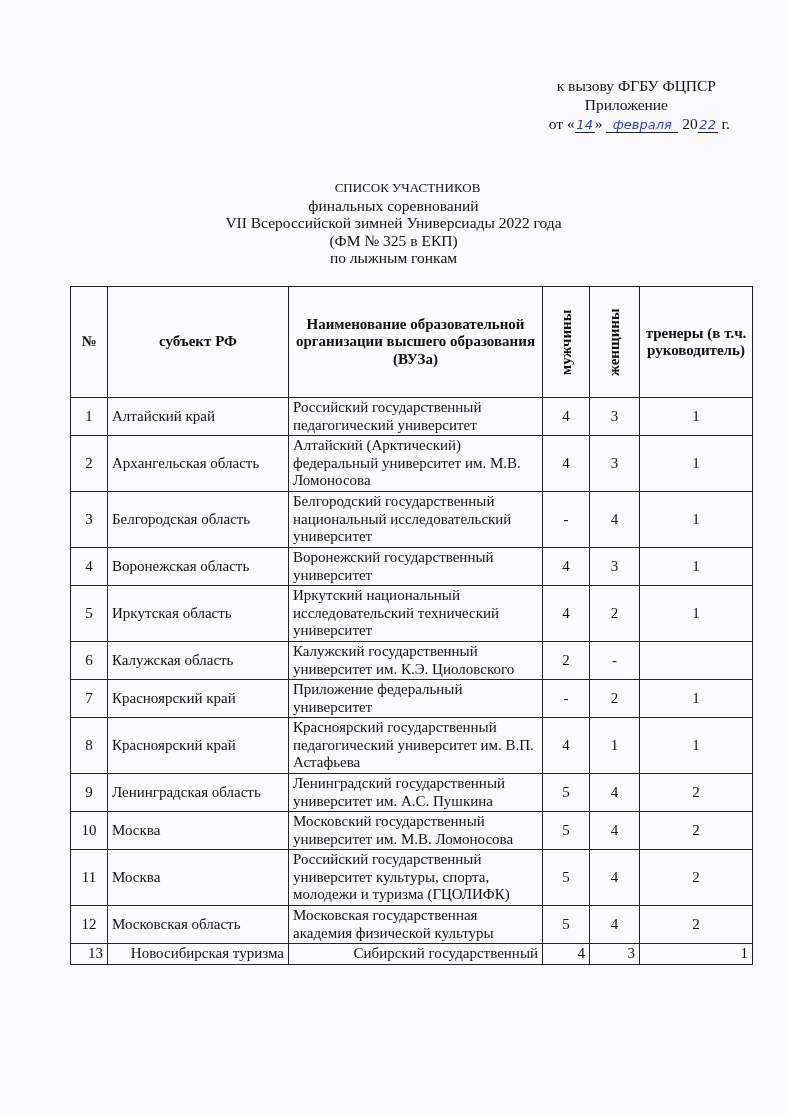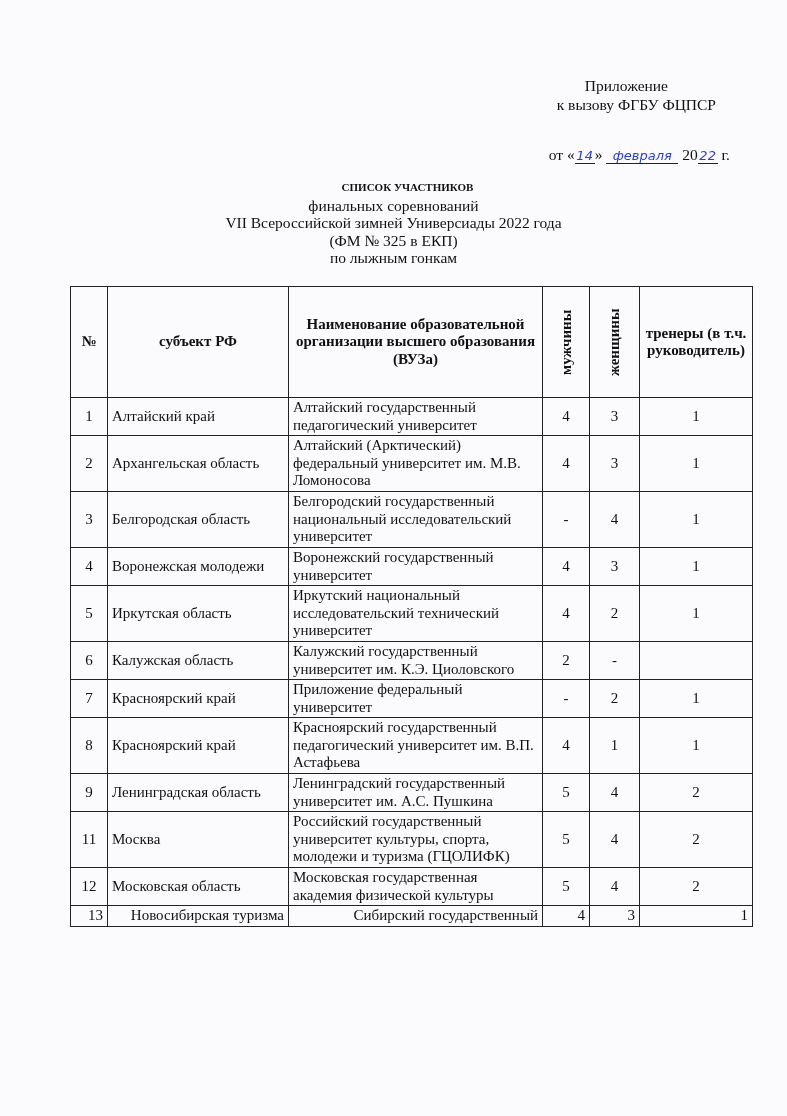--- a/index.html
+++ b/index.html
@@ -3,49 +3,49 @@
 <meta charset="utf-8">
 <style>
   html, body { margin: 0; padding: 0; background: #fbfbfd; }
   body { width: 787px; height: 1116px; position: relative; overflow: hidden;
          font-family: "Liberation Serif", serif; color: #111; }
   .appendix { position: absolute; left: 490px; top: 76px; width: 240px; text-align: right;
               font-size: 15.5px; line-height: 19px; }
   .appendix .line { display: block; white-space: nowrap; }
   .appendix .l1 { padding-right: 62px; }
   .appendix .l2 { padding-right: 14px; }
-  .appendix .l3 { padding-right: 0; margin-top: 31px; }
+  .appendix .l3 { padding-right: 0; }
   .hand { font-family: "DejaVu Sans", sans-serif; font-style: italic; color: #2b3fc4;
           font-size: 13px; }
   .blank { display: inline-block; border-bottom: 1px solid #222; text-align: center; vertical-align: baseline; line-height: 14px; }
   .title-block { position: absolute; left: 0; width: 787px; top: 179px; text-align: center;
                  font-size: 15.5px; line-height: 17.6px; }
-  .title-block .main { font-weight: bold; font-size: 11px; padding-left: 28px; }
+  .title-block .main { font-weight: normal; font-size: 13px; padding-left: 28px; }
   .title-block .sport { }
   table.participants { position: absolute; left: 70px; top: 286px; width: 683px;
                        border-collapse: collapse; font-size: 15px; line-height: 17.5px; }
   table.participants td, table.participants th { border: 1.3px solid #222; padding: 0 4px; }
   th { font-weight: bold; text-align: center; height: 102px; font-size: 15px; }
   th.vert { writing-mode: vertical-rl; transform: rotate(180deg); padding: 4px 0; }
   td.num { text-align: center; width: 28px; }
   td.subj { width: 172px; padding-left: 4px; }
   td.org { width: 245px; padding-left: 4px; }
   td.val { text-align: center; width: 38px; }
   td.val2 { text-align: center; width: 41px; }
   td.coach { text-align: center; }
   tr.r2 td { height: 37px; }
   tr.r3 td { height: 55px; }
   tr.r1 td { height: 20px; text-align: right; }
 </style>
 </head>
 <body>
 
 <div class="appendix">
+  <span class="line l2">к вызову ФГБУ ФЦПСР</span>
   <span class="line l1">Приложение</span>
-  <span class="line l2">к вызову ФГБУ ФЦПСР</span>
   <span class="line l3"><span>от «</span><span class="blank hand" style="width:20px">14</span><span>»</span>&nbsp;<span class="blank hand" style="width:72px">февраля</span>&nbsp;<span>20</span><span class="blank hand" style="width:20px">22</span>&nbsp;<span>г.</span></span>
 </div>
 
 <div class="title-block">
   <div class="main">СПИСОК УЧАСТНИКОВ</div>
   <div>финальных соревнований</div>
   <div>VII Всероссийской зимней Универсиады 2022 года</div>
   <div>(ФМ № 325 в ЕКП)</div>
   <div class="sport">по лыжным гонкам</div>
 </div>
@@ -58,21 +58,21 @@
       <th style="width:245px">Наименование образовательной организации высшего образования (ВУЗа)</th>
       <th class="vert" style="width:38px">мужчины</th>
       <th class="vert" style="width:41px">женщины</th>
       <th>тренеры (в т.ч. руководитель)</th>
     </tr>
   </thead>
   <tbody id="tbody">
       <tr class="r2">
         <td class="num">1</td>
         <td class="subj">Алтайский край</td>
-        <td class="org">Алтайский государственный педагогический университет</td>
+        <td class="org">Российский государственный педагогический университет</td>
         <td class="val">4</td>
         <td class="val2">3</td>
         <td class="coach">1</td>
       </tr>
       <tr class="r3">
         <td class="num">2</td>
         <td class="subj">Архангельская область</td>
         <td class="org">Алтайский (Арктический) федеральный университет им. М.В. Ломоносова</td>
         <td class="val">4</td>
         <td class="val2">3</td>
@@ -81,21 +81,21 @@
       <tr class="r3">
         <td class="num">3</td>
         <td class="subj">Белгородская область</td>
         <td class="org">Белгородский государственный национальный исследовательский университет</td>
         <td class="val">-</td>
         <td class="val2">4</td>
         <td class="coach">1</td>
       </tr>
       <tr class="r2">
         <td class="num">4</td>
-        <td class="subj">Воронежская молодежи</td>
+        <td class="subj">Воронежская область</td>
         <td class="org">Воронежский государственный университет</td>
         <td class="val">4</td>
         <td class="val2">3</td>
         <td class="coach">1</td>
       </tr>
       <tr class="r3">
         <td class="num">5</td>
         <td class="subj">Иркутская область</td>
         <td class="org">Иркутский национальный исследовательский технический университет</td>
         <td class="val">4</td>
@@ -127,20 +127,28 @@
         <td class="coach">1</td>
       </tr>
       <tr class="r2">
         <td class="num">9</td>
         <td class="subj">Ленинградская область</td>
         <td class="org">Ленинградский государственный университет им. А.С. Пушкина</td>
         <td class="val">5</td>
         <td class="val2">4</td>
         <td class="coach">2</td>
       </tr>
+      <tr class="r2">
+        <td class="num">10</td>
+        <td class="subj">Москва</td>
+        <td class="org">Московский государственный университет им. М.В. Ломоносова</td>
+        <td class="val">5</td>
+        <td class="val2">4</td>
+        <td class="coach">2</td>
+      </tr>
       <tr class="r3">
         <td class="num">11</td>
         <td class="subj">Москва</td>
         <td class="org">Российский государственный университет культуры, спорта, молодежи и туризма (ГЦОЛИФК)</td>
         <td class="val">5</td>
         <td class="val2">4</td>
         <td class="coach">2</td>
       </tr>
       <tr class="r2">
         <td class="num">12</td>

